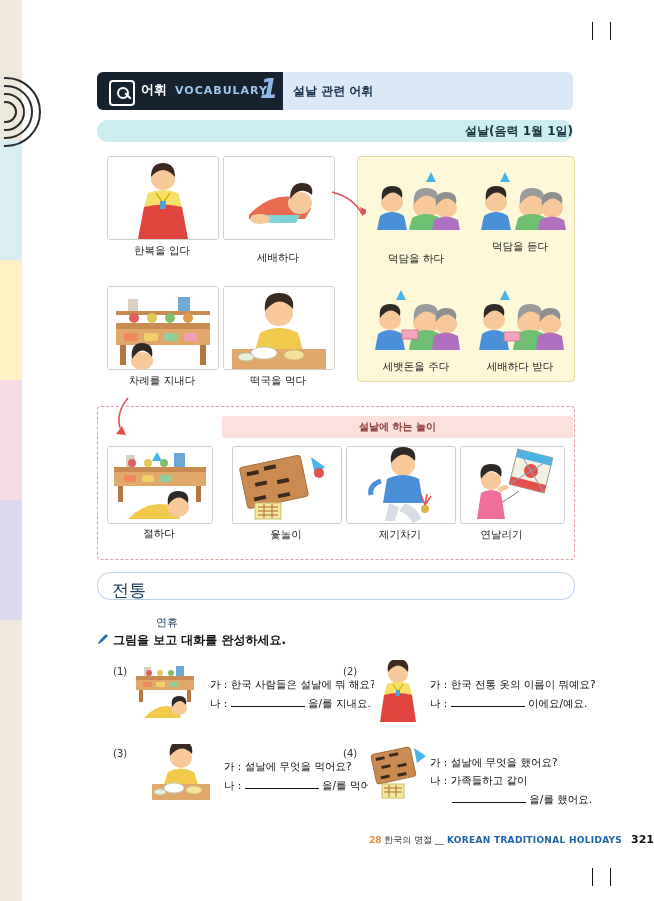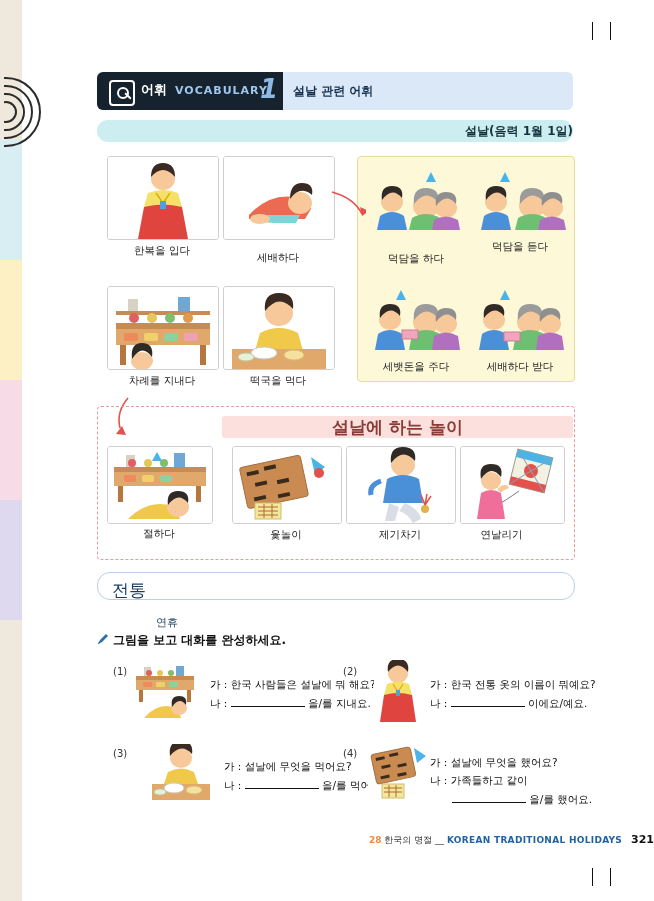--- a/index.html
+++ b/index.html
@@ -40,21 +40,21 @@
   .pill{position:absolute;left:97px;top:120px;width:476px;height:22px;background:#cdeef0;border-radius:11px;}
   .pill span{display:block;text-align:right;line-height:22px;font-size:12px;font-weight:bold;color:#16333d;}
 
   
   .card{position:absolute;background:#fff;border:1px solid #cfcfcf;border-radius:3px;overflow:hidden;}
   .cap{position:absolute;text-align:center;font-size:10.5px;color:#222;}
 
   .yellowbox{position:absolute;left:357px;top:156px;width:216px;height:224px;background:#fdf8d8;border:1px solid #e4dca0;border-radius:4px;}
   .dottedbox{position:absolute;left:97px;top:406px;width:476px;height:152px;border:1px dashed #e39b9b;border-radius:4px;}
   .pinkpill{position:absolute;left:222px;top:416px;width:351px;height:22px;background:#fbe0de;border-radius:3px;}
-  .pinkpill span{display:block;text-align:center;line-height:22px;font-size:17px;font-weight:bold;color:#8a3b35;}
+  .pinkpill span{display:block;text-align:center;line-height:22px;font-size:10px;font-weight:bold;color:#8a3b35;}
 
   
   .strip{position:absolute;left:97px;top:572px;width:476px;height:26px;border:1px solid #b9cfe8;border-radius:13px;background:#fff;}
   .strip .w1{position:absolute;left:14px;top:6px;font-size:17px;color:#1b3c5e;}
   .strip .w2{position:absolute;left:58px;top:6px;font-size:11px;color:#1b3c5e;margin-top:36px;}
 
   
   .exhdr{position:absolute;left:97px;top:632px;font-size:12px;font-weight:bold;color:#111;}
   .pen{position:absolute;left:97px;top:633px;width:12px;height:12px;}
   .qnum{position:absolute;font-size:10px;color:#333;}

